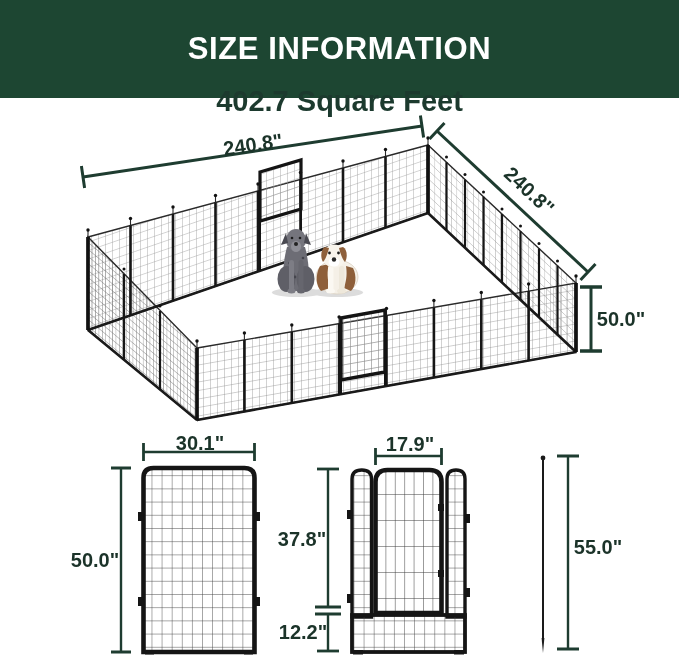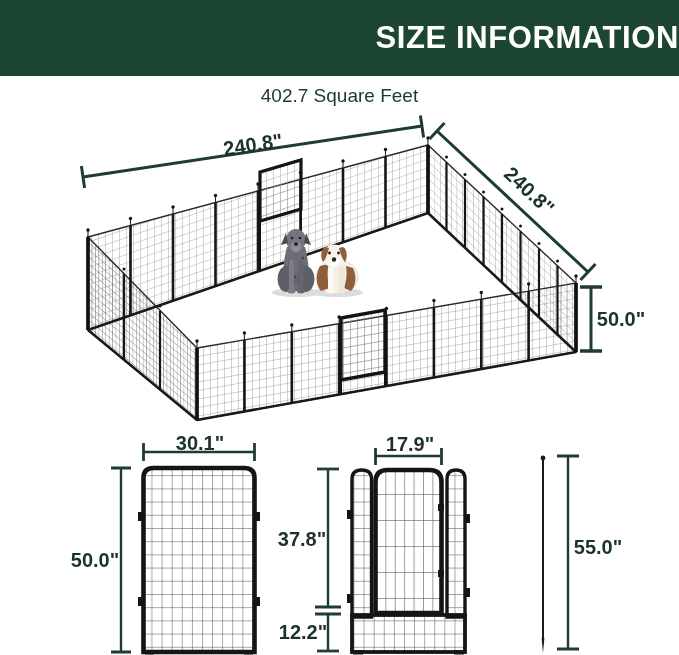--- a/index.html
+++ b/index.html
@@ -1,29 +1,29 @@
 <!DOCTYPE html>
 <html><head>
 <meta charset="utf-8">
 <style>
   html,body { margin:0; padding:0; background:#fff; }
   .page {
     position:relative; width:679px; height:655px; background:#ffffff;
     font-family:"Liberation Sans", sans-serif; overflow:hidden;
   }
   .header {
-    position:absolute; top:0; left:0; width:679px; height:76px;
-    background:#1d4632; display:flex; align-items:center; justify-content:flex-end; z-index:3;
+    position:absolute; top:0; left:0; width:679px; height:98px;
+    background:#1d4632; display:flex; align-items:center; justify-content:center; z-index:3;
   }
   .header-title {
     color:#ffffff; font-size:31px; font-weight:bold; letter-spacing:0.6px;
   }
   .area-title {
     position:absolute; top:85px; left:0; width:679px; text-align:center;
-    font-size:19px; font-weight:normal; color:#1c3a2e; z-index:3;
+    font-size:29px; font-weight:bold; color:#1c3a2e; z-index:3;
   }
   .scene { position:absolute; left:0; top:0; z-index:1; }
   .dim-label {
     position:absolute; z-index:2; font-size:20px; font-weight:bold;
     color:#1b3329; white-space:nowrap; transform:translate(-50%,-50%);
   }
 </style>
 </head>
 <body>
 

